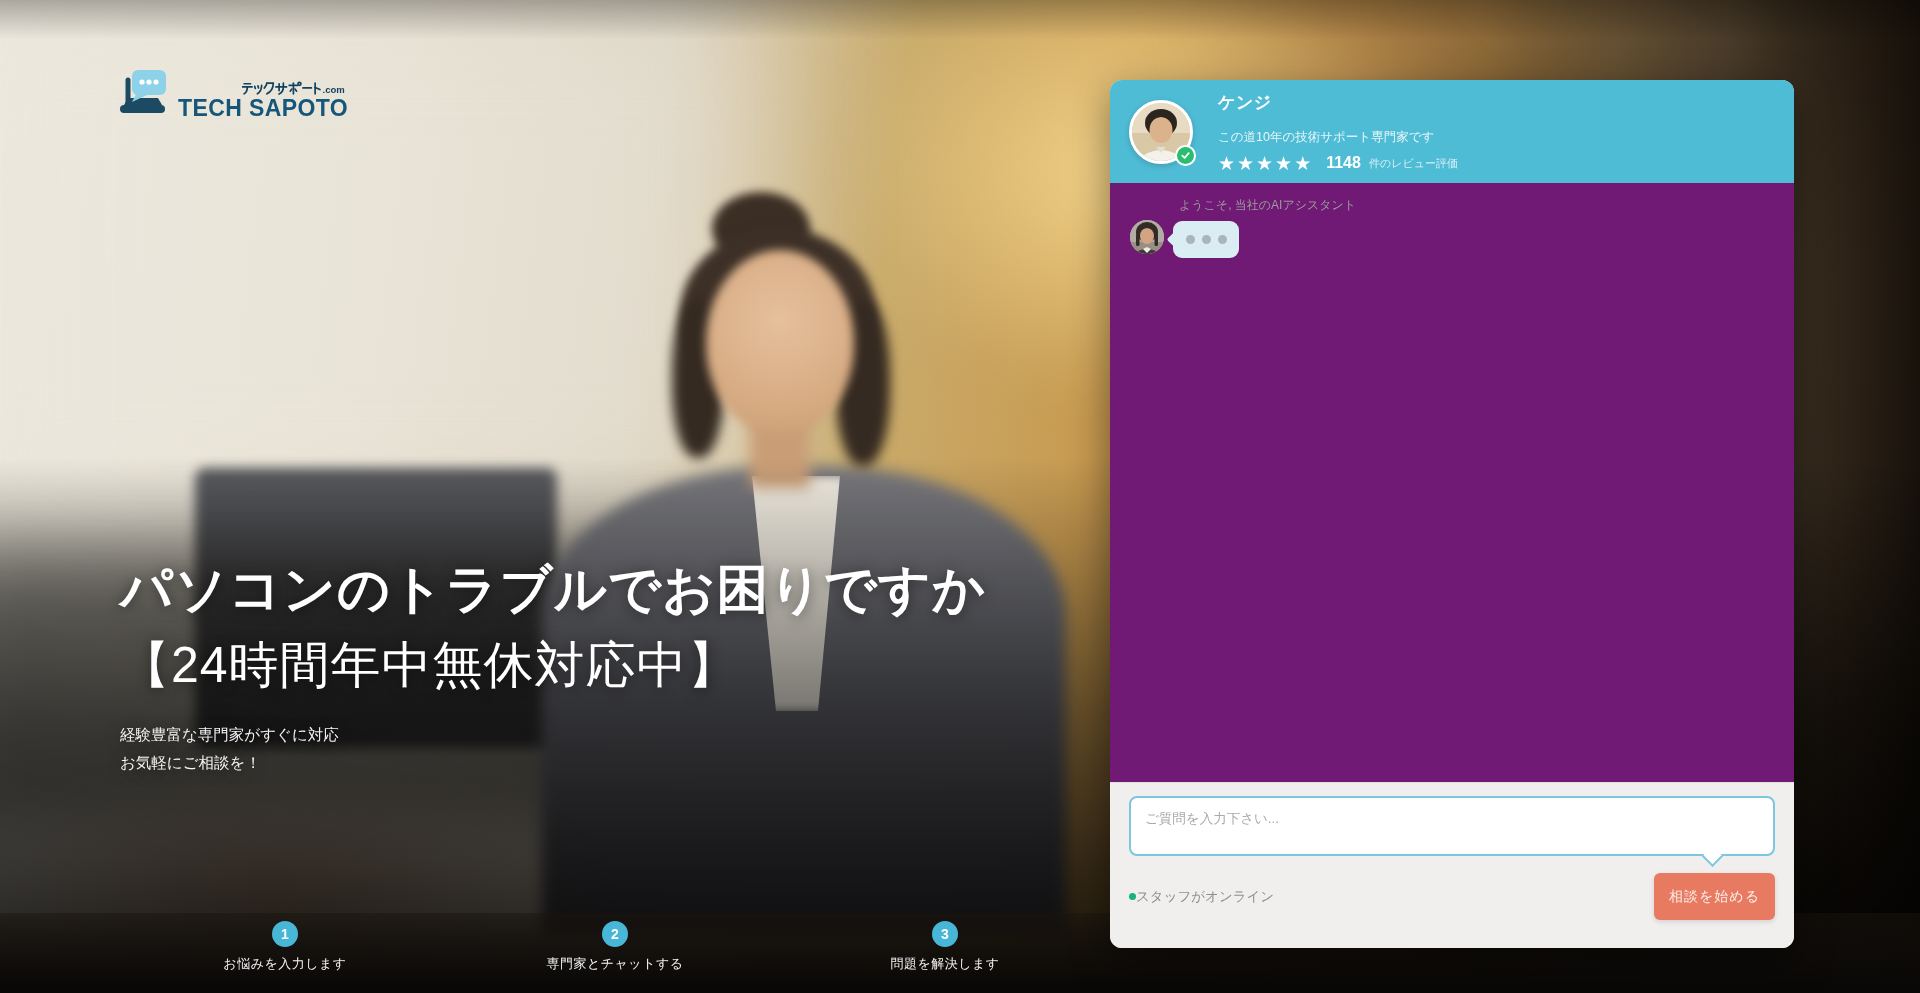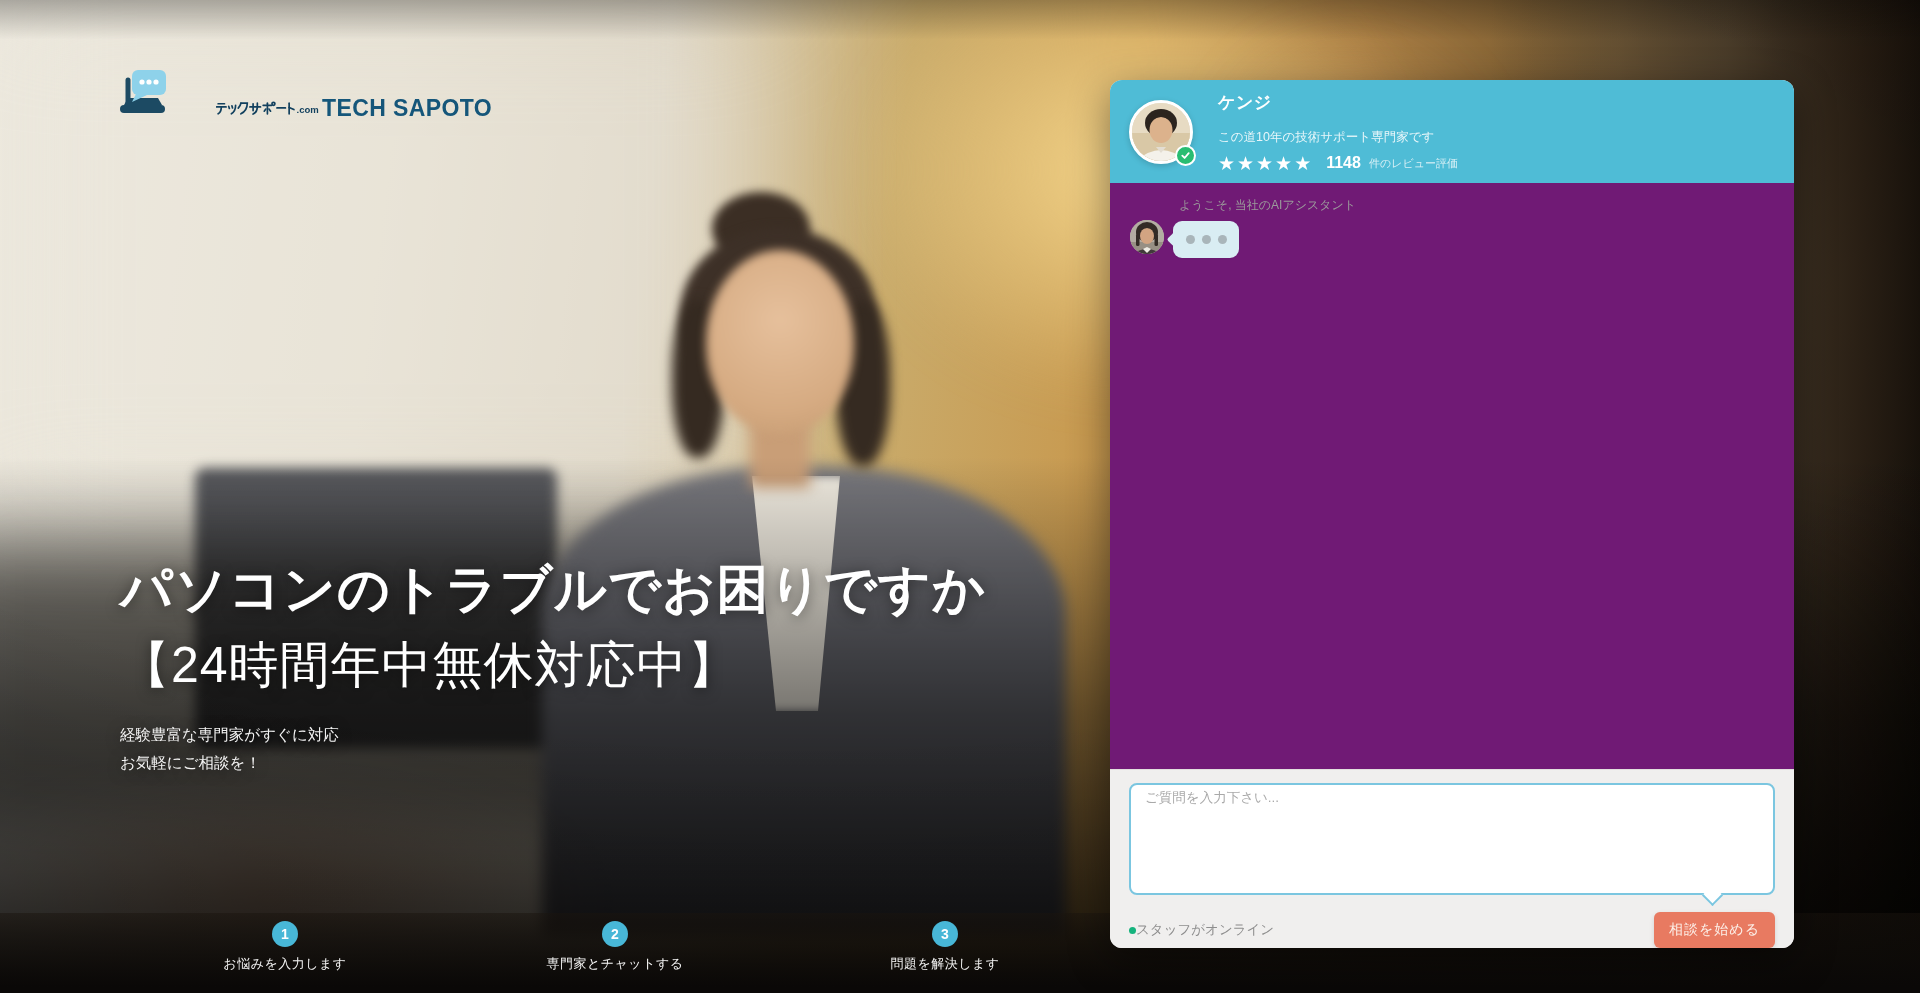--- a/index.html
+++ b/index.html
@@ -37,21 +37,21 @@
   .w-body { left:542px; top:466px; width:524px; height:470px; border-radius:46% 46% 0 0 / 32% 32% 0 0;
     background:linear-gradient(180deg,#77777c 0%,#64656c 42%,#505056 100%); filter:blur(7px); }
   .w-shirt { left:746px; top:476px; width:100px; height:235px; background:#efeadf;
     clip-path:polygon(6% 0,94% 0,72% 100%,30% 100%); filter:blur(5px); }
   .vignette { inset:0;
     background:radial-gradient(120% 92% at 42% 30%,rgba(0,0,0,0) 48%,rgba(0,0,0,.22) 78%,rgba(0,0,0,.42) 100%),
                linear-gradient(180deg,rgba(0,0,0,.28) 0%,rgba(0,0,0,0) 4%,rgba(0,0,0,0) 46%,rgba(0,0,0,.5) 72%,rgba(0,0,0,.78) 94%,rgba(0,0,0,.85) 100%); }
 
   
   .logo { position:absolute; left:118px; top:68px; display:flex; align-items:flex-end; gap:10px; z-index:5; cursor:pointer; }
-  .logo-text { display:flex; flex-direction:row; align-items:center; }
+  .logo-text { display:flex; flex-direction:column; align-items:flex-end; }
   .logo-tagline { margin-left:38px; margin-bottom:1px; display:flex; align-items:baseline; }
   .logo-title { font-size:23px; font-weight:800; color:#15567a; letter-spacing:.4px; line-height:1; }
 
   
   .hero-copy { position:absolute; left:120px; top:560px; z-index:4; color:#fff; text-shadow:0 2px 14px rgba(0,0,0,.5); }
   .hl1 { font-size:52px; font-weight:700; line-height:1.15; letter-spacing:1px; }
   .hl2 { font-size:50px; font-weight:400; line-height:1.1; margin-top:18px; letter-spacing:1px; }
   .hsub { margin-top:28px; font-size:15.5px; line-height:1.8; color:rgba(255,255,255,.95); font-weight:400; }
 
   
@@ -86,30 +86,30 @@
   .msg-row { margin-top:6px; display:flex; align-items:flex-start; }
   .msg-avatar { width:34px; height:34px; border-radius:50%; overflow:hidden; flex:0 0 34px; background:#b9b2a9; }
   .bubble { position:relative; margin-left:9px; margin-top:1px; width:66px; height:37px; background:#d9edf3;
     border-radius:9px; display:flex; align-items:center; justify-content:center; gap:7px; box-shadow:0 1px 2px rgba(0,0,0,.05); }
   .bubble::before { content:""; position:absolute; left:-4px; top:13px; width:11px; height:11px; background:#d9edf3;
     transform:rotate(45deg); border-radius:2px; }
   .dot { width:9px; height:9px; border-radius:50%; background:#a9b5ba; }
 
   .chat-footer { flex:0 0 166px; background:#f0efee; border-top:1px solid #e2e0de; padding:13px 19px 0 19px; }
   .ta-wrap { position:relative; }
-  .chat-textarea { width:100%; height:112px; resize:none; outline:none; background:#fff;
-    border:2px solid #7bc6e0; border-radius:8px; padding:4px 14px; font-size:13.5px; color:#555;
+  .chat-textarea { width:100%; height:60px; resize:none; outline:none; background:#fff;
+    border:2px solid #7bc6e0; border-radius:8px; padding:12px 14px; font-size:13.5px; color:#555;
     font-family:"Liberation Sans","DejaVu Sans",sans-serif; display:block; }
   .chat-textarea::placeholder { color:#a9a9a9; }
   .ta-notch { position:absolute; right:55px; bottom:-8px; width:15px; height:15px; background:#fff;
     border-right:2px solid #7bc6e0; border-bottom:2px solid #7bc6e0; transform:rotate(45deg); }
   .footer-row { margin-top:17px; display:flex; align-items:center; justify-content:space-between; }
   .status { display:flex; align-items:center; gap:0; font-size:13.5px; color:#8d8d8d; }
   .status-dot { width:7px; height:7px; border-radius:50%; background:#15b37d; }
-  .send-btn { width:121px; height:36px; background:#e87a61; border:none; border-radius:6px; color:#fcefe8;
+  .send-btn { width:121px; height:47px; background:#e87a61; border:none; border-radius:6px; color:#fcefe8;
     font-size:14px; letter-spacing:1px; cursor:pointer; font-family:"Liberation Sans","DejaVu Sans",sans-serif;
     box-shadow:0 2px 5px rgba(0,0,0,.12); }
 </style>
 </head>
 <body>
 
 <div class="stage">
 
   <div class="hero">
     <div class="ph photo-base"></div>

